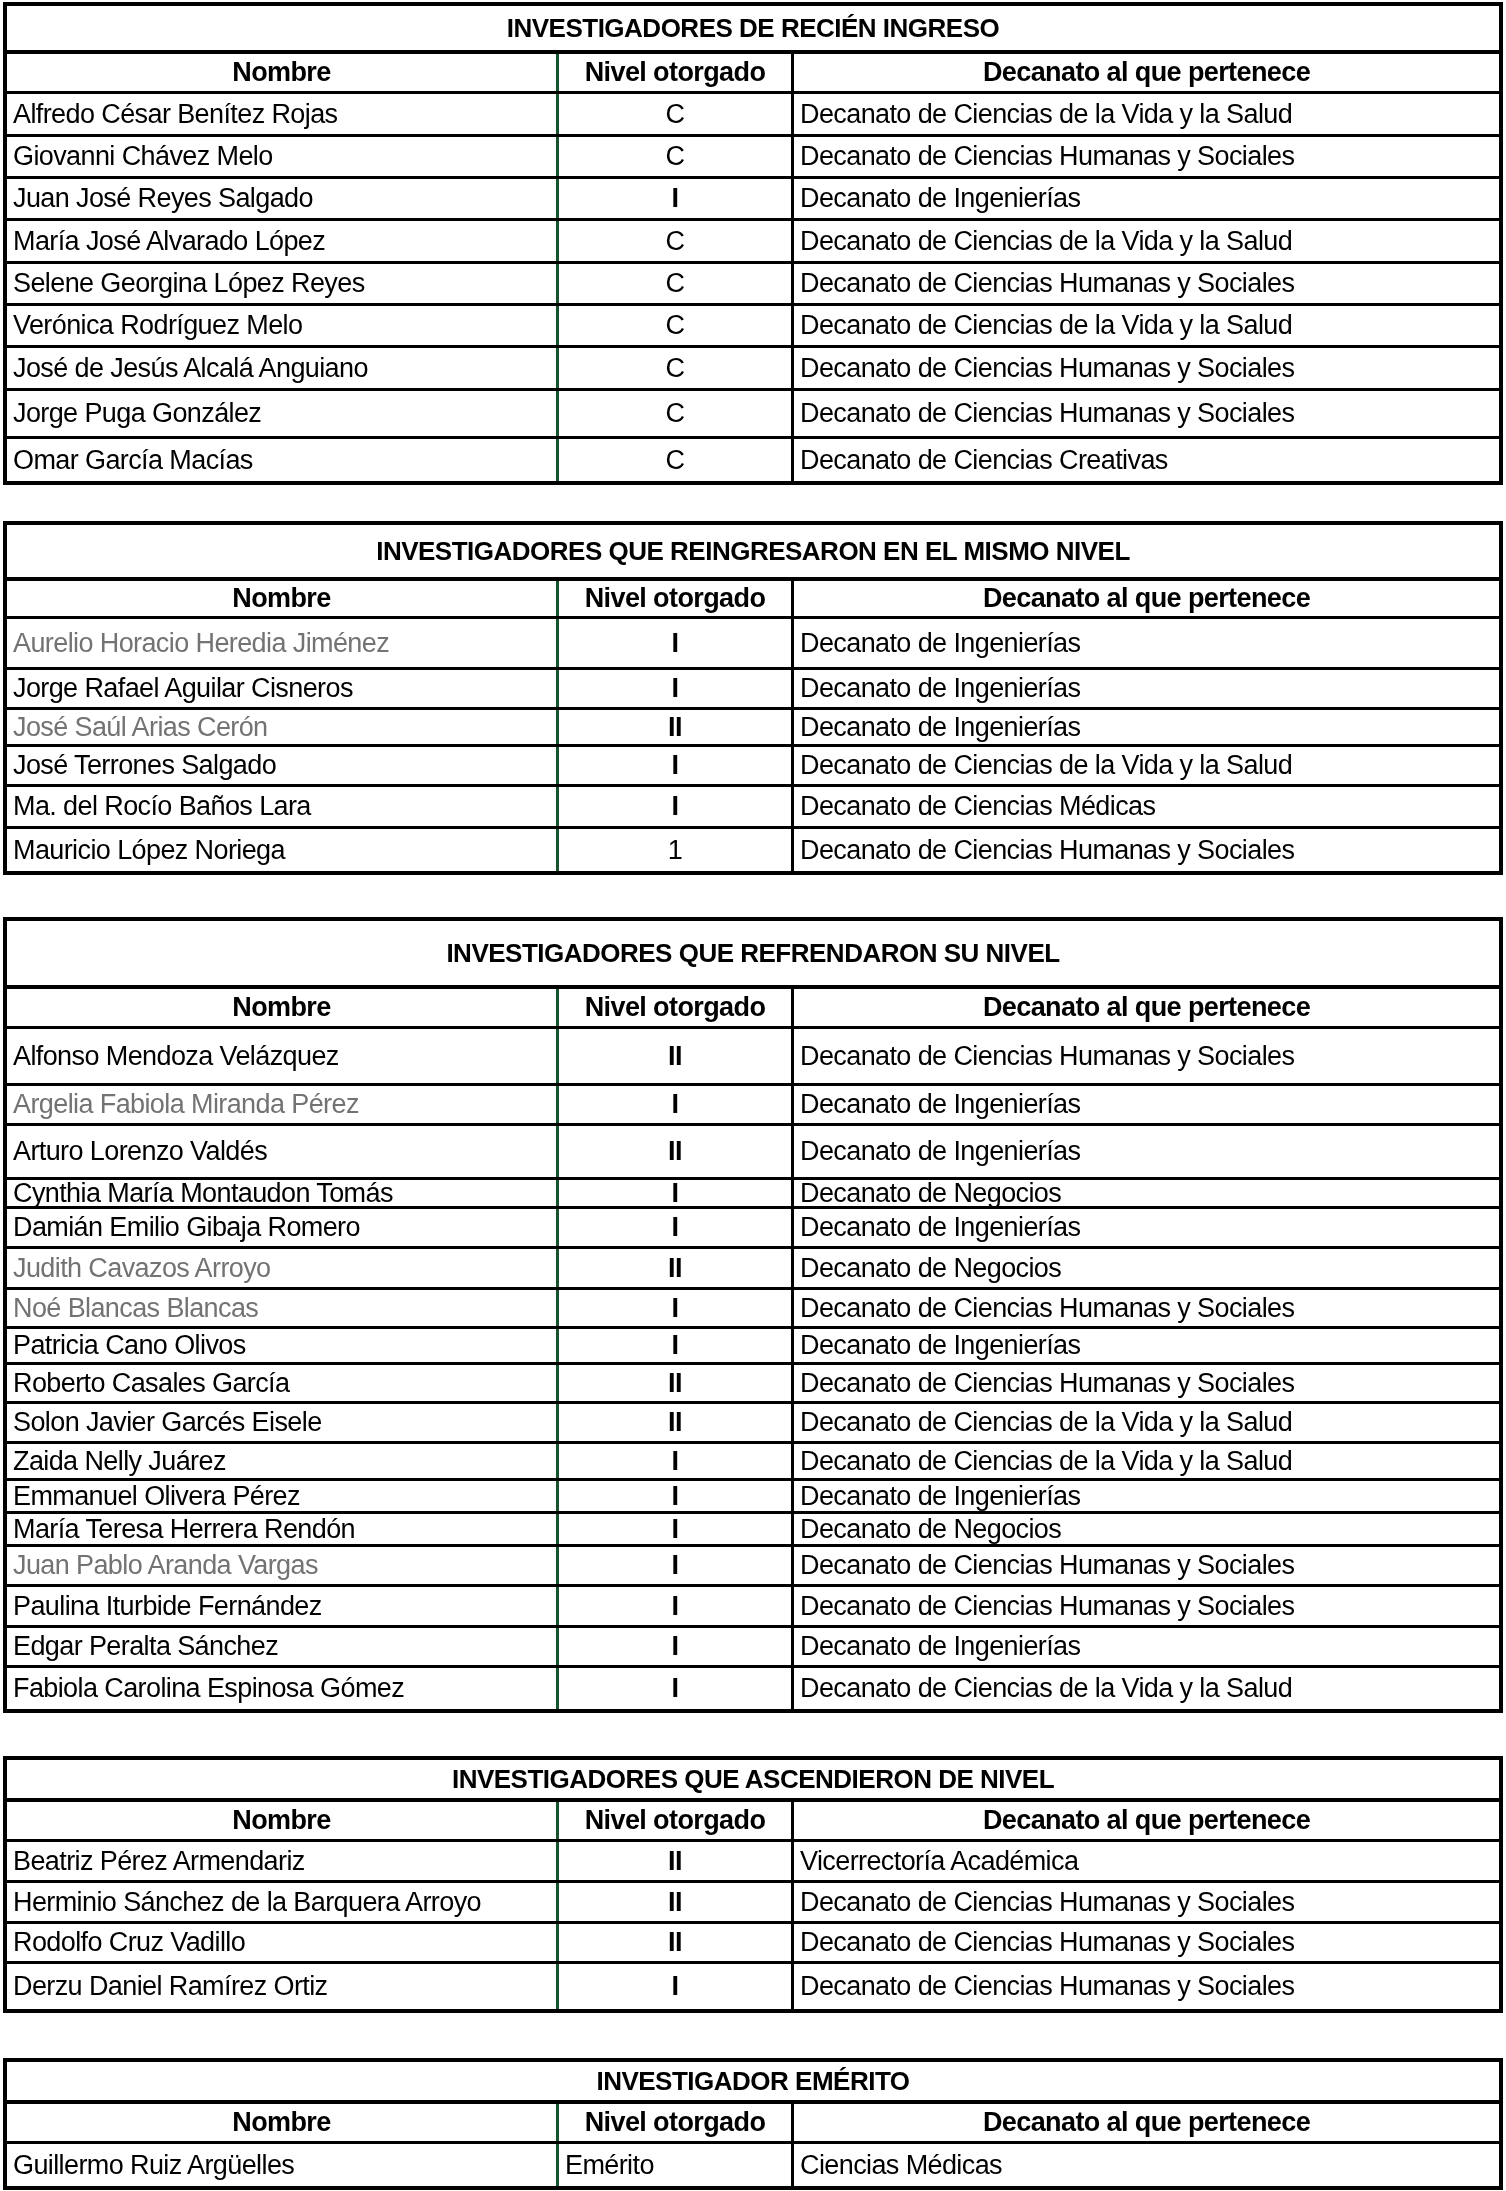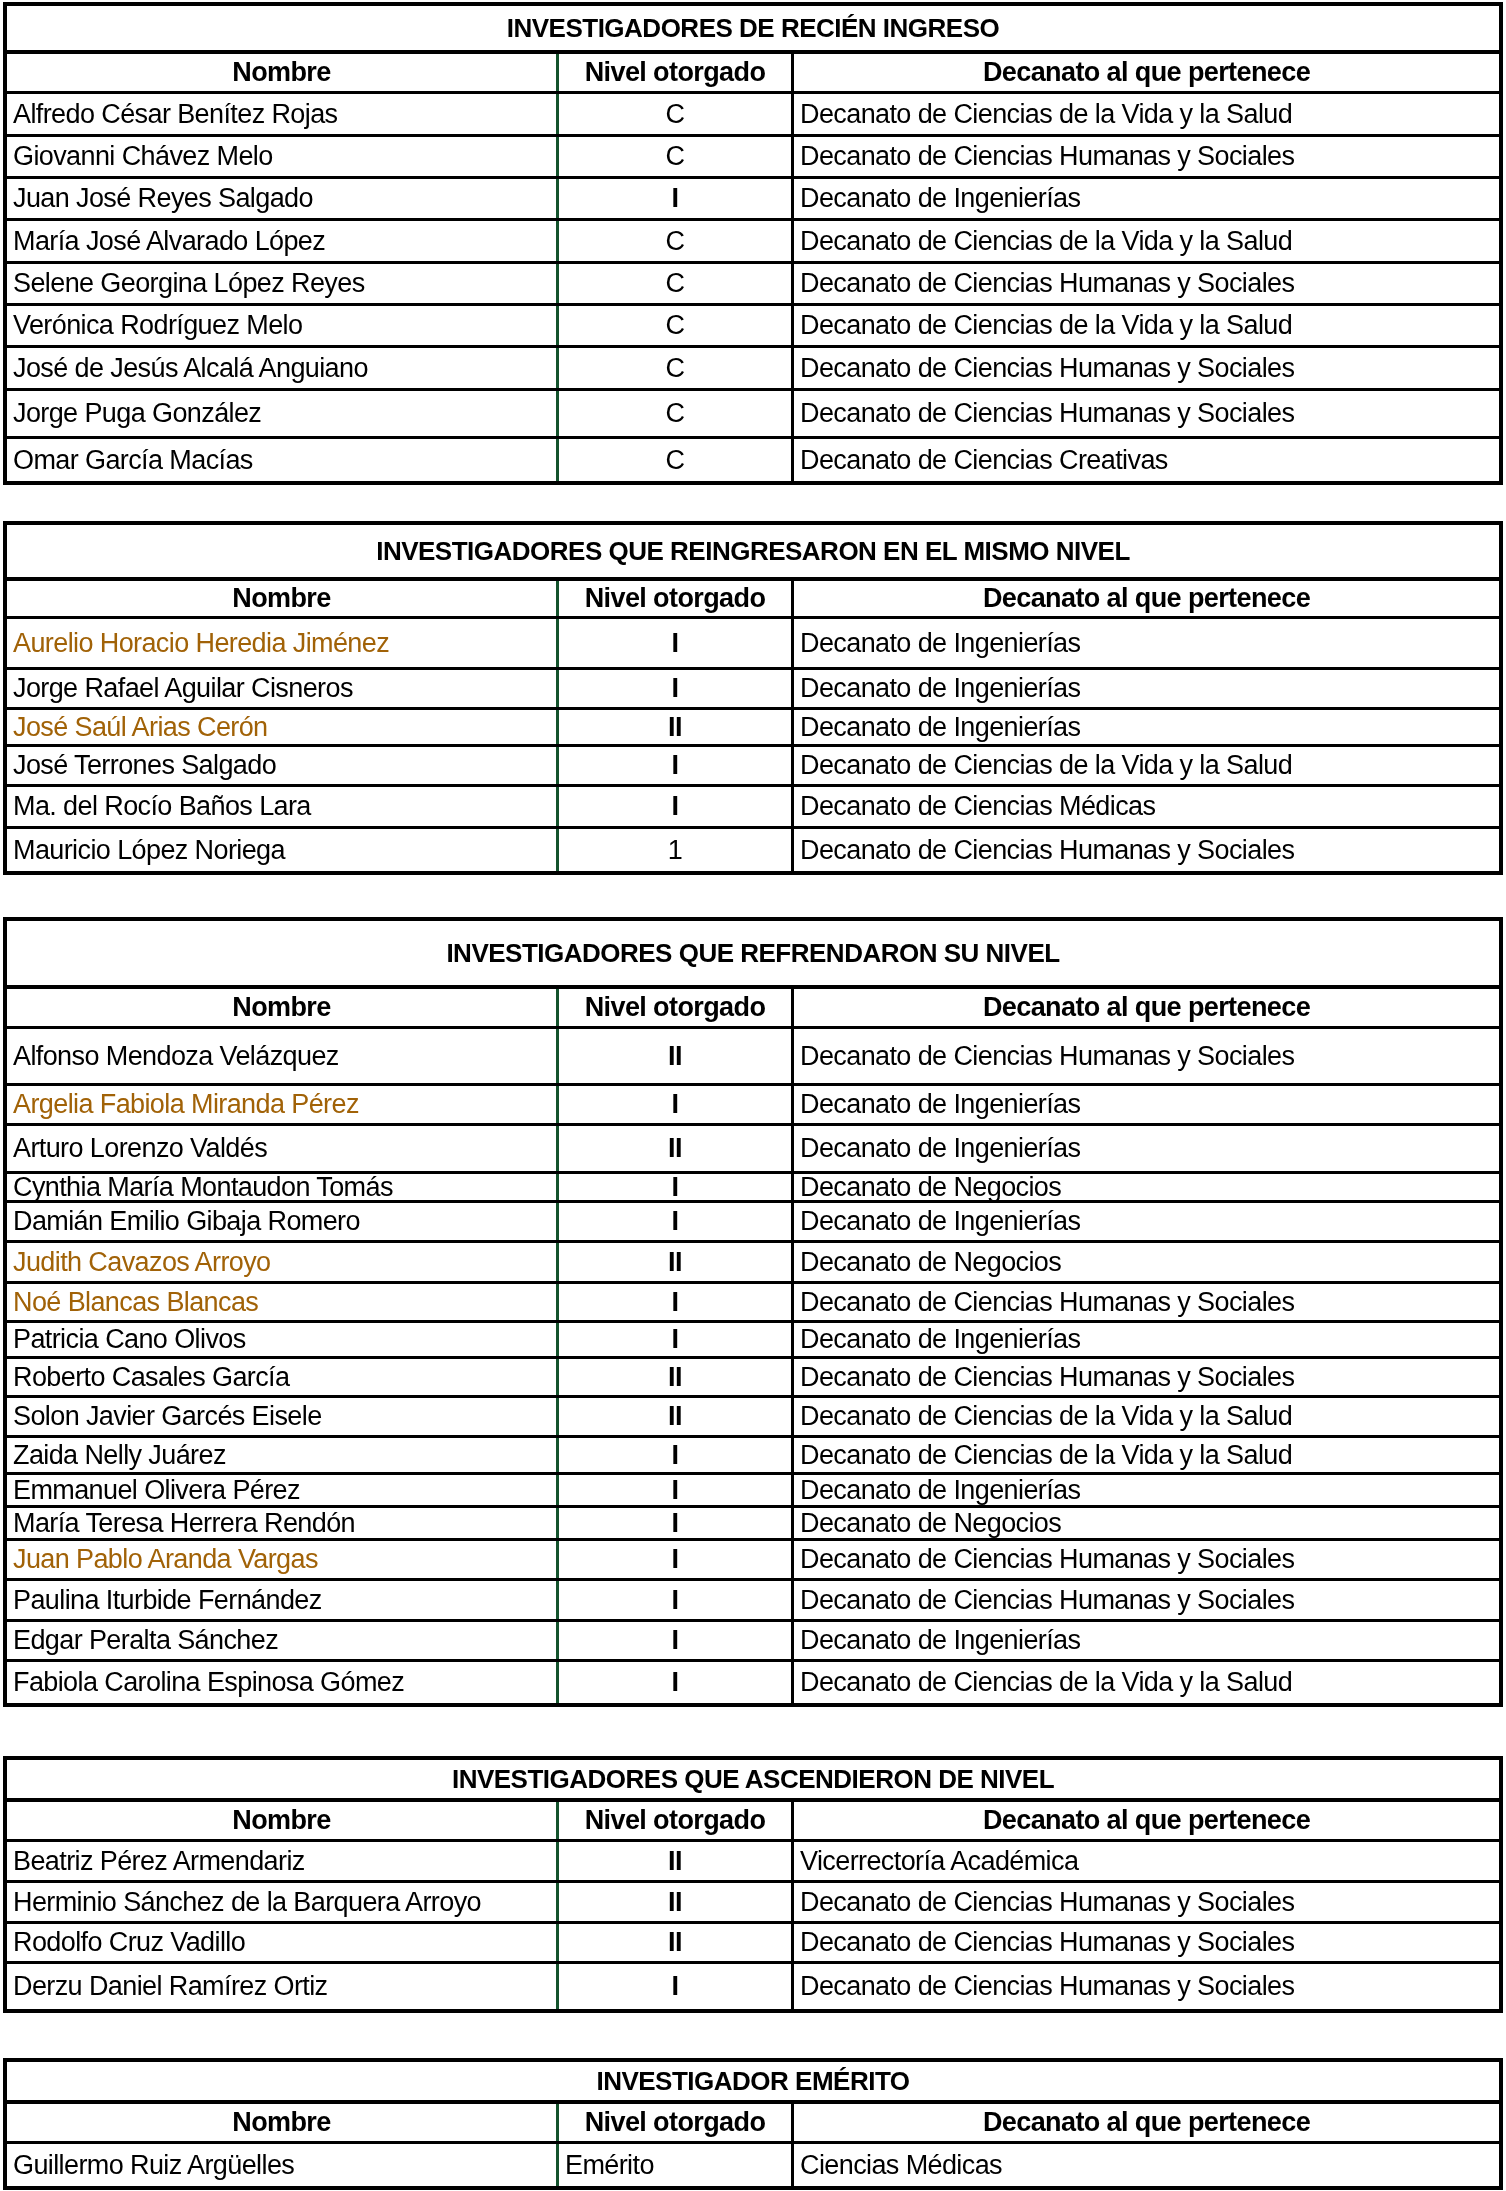--- a/index.html
+++ b/index.html
@@ -10,21 +10,21 @@
                font-size: 26px; letter-spacing: -0.5px; display: flex; align-items: center; justify-content: center; }
   .row { display: flex; border-bottom: 3px solid #000; box-sizing: border-box; }
   .row:last-child { border-bottom: none; }
   .cell { box-sizing: border-box; display: flex; align-items: center; font-size: 27px;
           letter-spacing: -0.6px; overflow: hidden; white-space: nowrap; }
   .c-name { width: 552px; padding-left: 6px; border-right: 3px solid #14532d; }
   .c-level { width: 235px; justify-content: center; border-right: 3px solid #000; }
   .c-dept { flex: 1; padding-left: 6px; }
   .hdr .cell { font-weight: bold; justify-content: center; padding-left: 0; }
   .hdr .c-name { padding-left: 0; }
-  .muted { color: #a16207; }
+  .muted { color: #737373; }
   .bold-level { font-weight: bold; }
   .left-level { justify-content: flex-start; padding-left: 6px; }
 </style>
 </head>
 <body>
 
 <div id="doc">
     <div class="tbl" style="top: 2px;">
       <div class="tbl-title" style="height: 44px;">INVESTIGADORES DE RECIÉN INGRESO</div>
       <div class="row hdr" style="height: 40px;">
@@ -126,21 +126,21 @@
       <div class="row" style="height: 57px;">
         <div class="cell c-name">Alfonso Mendoza Velázquez</div>
         <div class="cell c-level bold-level">II</div>
         <div class="cell c-dept">Decanato de Ciencias Humanas y Sociales</div>
       </div>
       <div class="row" style="height: 40px;">
         <div class="cell c-name muted">Argelia Fabiola Miranda Pérez</div>
         <div class="cell c-level bold-level">I</div>
         <div class="cell c-dept">Decanato de Ingenierías</div>
       </div>
-      <div class="row" style="height: 48px;">
+      <div class="row" style="height: 54px;">
         <div class="cell c-name">Arturo Lorenzo Valdés</div>
         <div class="cell c-level bold-level">II</div>
         <div class="cell c-dept">Decanato de Ingenierías</div>
       </div>
       <div class="row" style="height: 29px;">
         <div class="cell c-name">Cynthia María Montaudon Tomás</div>
         <div class="cell c-level bold-level">I</div>
         <div class="cell c-dept">Decanato de Negocios</div>
       </div>
       <div class="row" style="height: 40px;">

